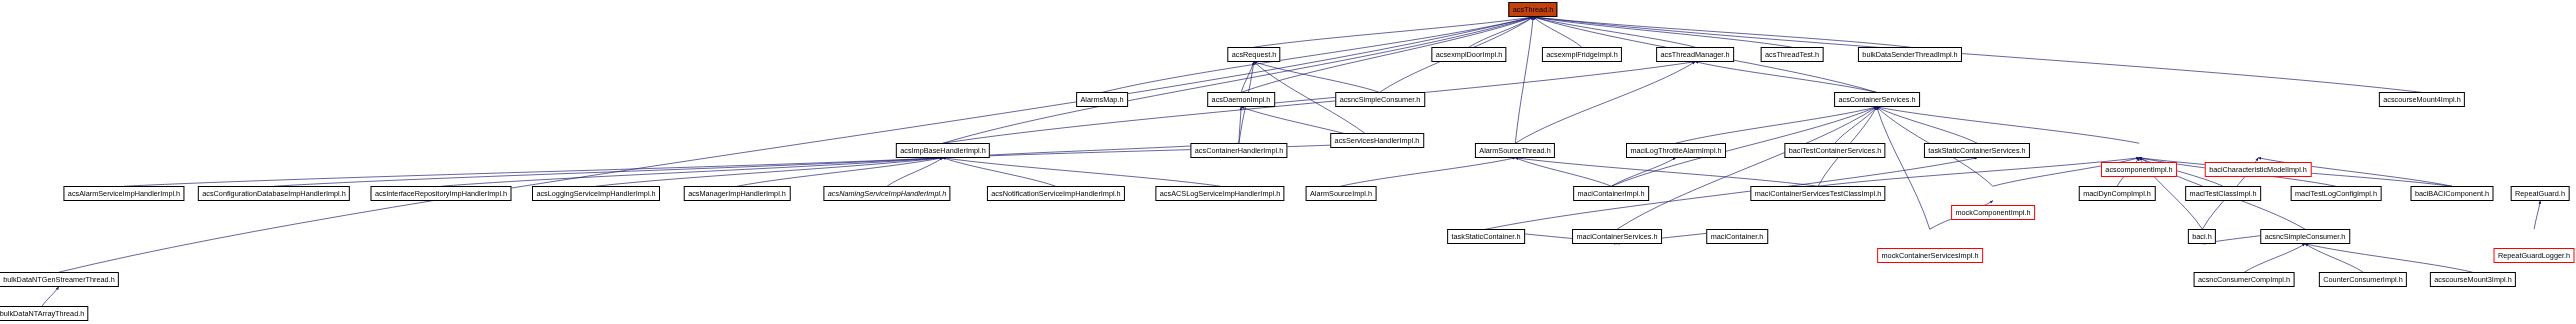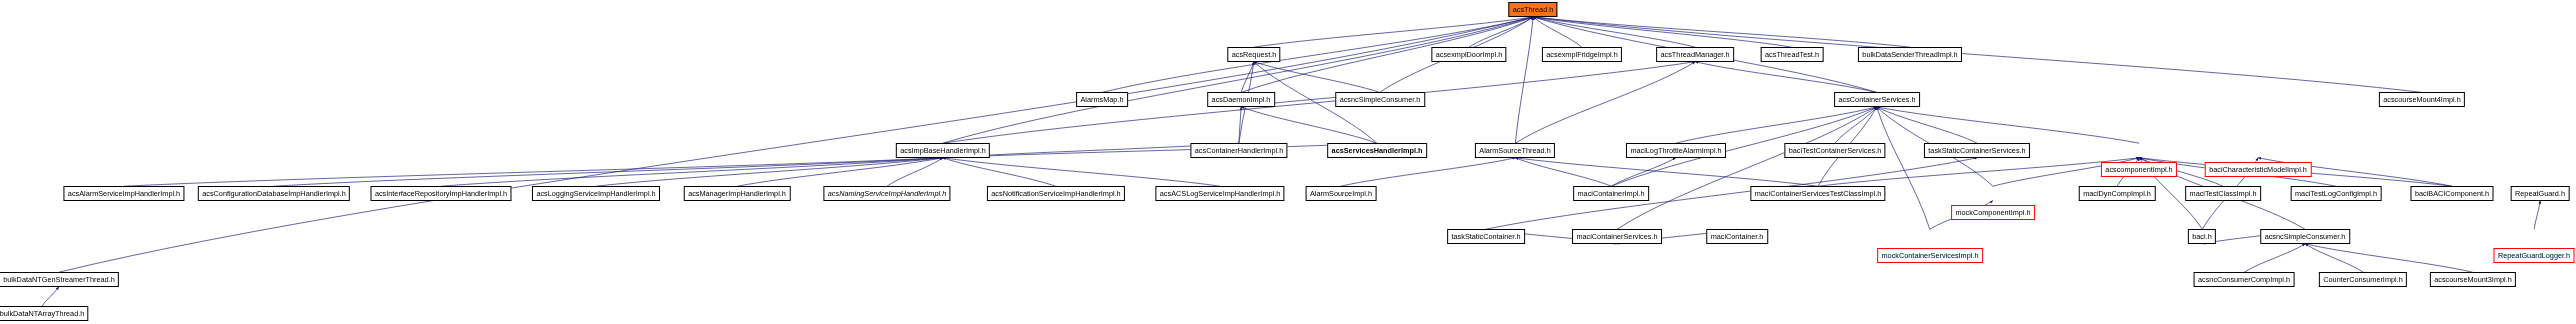--- a/index.html
+++ b/index.html
@@ -14,21 +14,21 @@
     text-align:center;
     font-size:7.3px;
     color:#000000;
     background:#ffffff;
     border:0.6px solid #000000;
     white-space:nowrap;
     padding:0 3.4px;
     font-family:"Liberation Sans",sans-serif;
     transform:translateX(-50%);
   }
-  .node.root{background:#f97316;border:0.6px solid #000000;}
+  .node.root{background:#c2410c;border:0.6px solid #000000;}
   .node.red{border:0.6px solid #ff0000;margin-top:19px;}
   .node .lbl{display:block;}
 </style>
 </head>
 <body>
 
 <div id="graph">
   <svg id="edges" xmlns="http://www.w3.org/2000/svg" viewBox="0 0 4612 581">
       <defs>
         <marker id="arr" viewBox="0 0 10 10" refX="9" refY="5" markerWidth="5" markerHeight="5" orient="auto-start-reverse">
@@ -139,21 +139,21 @@
       </div>
       <div class="node" style="left: 2422px; top: 92px;">
         <span class="lbl">acscourseMount4Impl.h</span>
       </div>
       <div class="node" style="left: 943px; top: 143px;">
         <span class="lbl">acsImpBaseHandlerImpl.h</span>
       </div>
       <div class="node" style="left: 1239px; top: 143px;">
         <span class="lbl">acsContainerHandlerImpl.h</span>
       </div>
-      <div class="node" style="left: 1377px; top: 143px; font-weight: bold;">
+      <div class="node" style="left: 1377px; top: 133px;">
         <span class="lbl">acsServicesHandlerImpl.h</span>
       </div>
       <div class="node" style="left: 1515px; top: 143px;">
         <span class="lbl">AlarmSourceThread.h</span>
       </div>
       <div class="node" style="left: 1676px; top: 143px;">
         <span class="lbl">maciLogThrottleAlarmImpl.h</span>
       </div>
       <div class="node" style="left: 1835px; top: 143px;">
         <span class="lbl">baciTestContainerServices.h</span>

